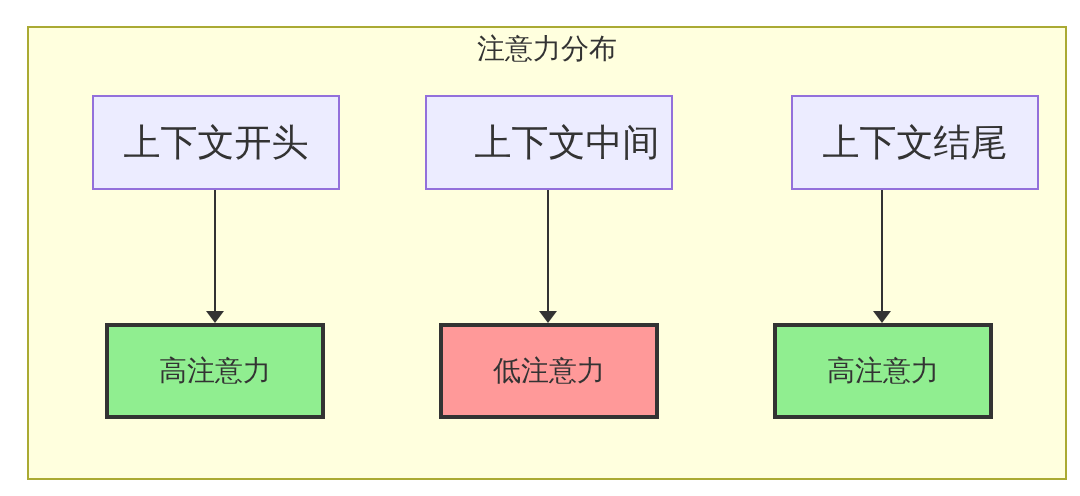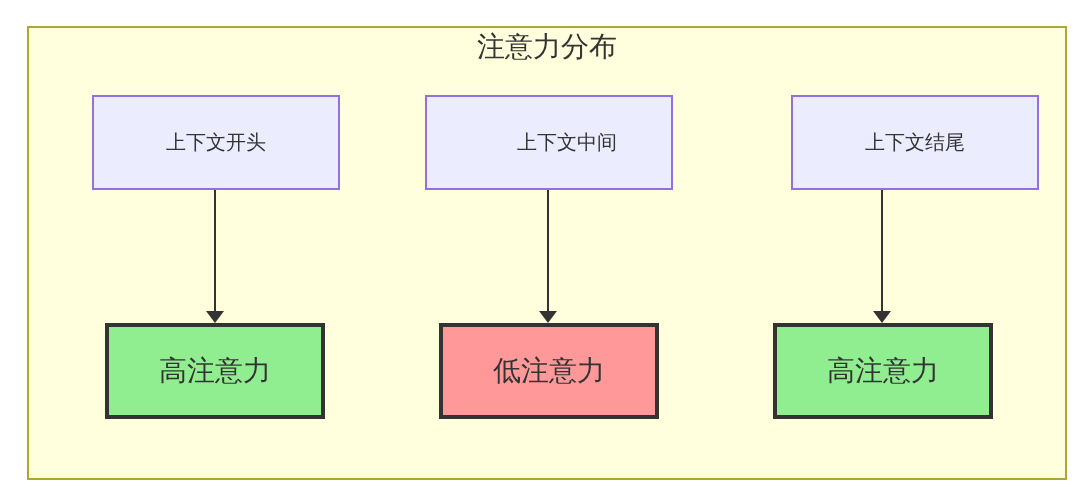--- a/index.html
+++ b/index.html
@@ -17,21 +17,20 @@
   }
   .subgraph {
     position: absolute;
     left: 27px;
     top: 26px;
     width: 1040px;
     height: 454px;
     box-sizing: border-box;
     background: var(--container-fill, #ffffde);
     border: 2px solid var(--container-border, #aaaa33);
-    font-family: Liberation Mono, monospace;
   }
   .diagram-title {
     position: absolute;
     top: 5px;
     left: 0;
     right: 0;
     text-align: center;
     font-size: 28px;
     line-height: 32px;
     color: var(--text, #333333);
@@ -40,21 +39,21 @@
     position: absolute;
     top: 67px;
     width: 248px;
     height: 95px;
     box-sizing: border-box;
     background: var(--source-fill, #ececff);
     border: 2px solid var(--source-border, #9370db);
     display: flex;
     align-items: center;
     justify-content: center;
-    font-size: 20px;
+    font-size: 37px;
     color: var(--text, #333333);
   }
   .tgt-node {
     position: absolute;
     top: 295px;
     width: 220px;
     height: 96px;
     box-sizing: border-box;
     border: 4px solid var(--target-border, #333333);
     display: flex;

